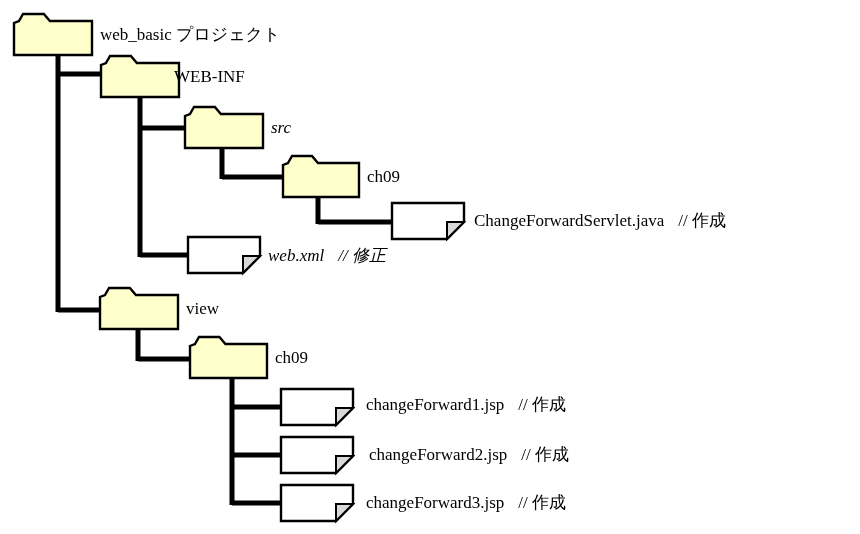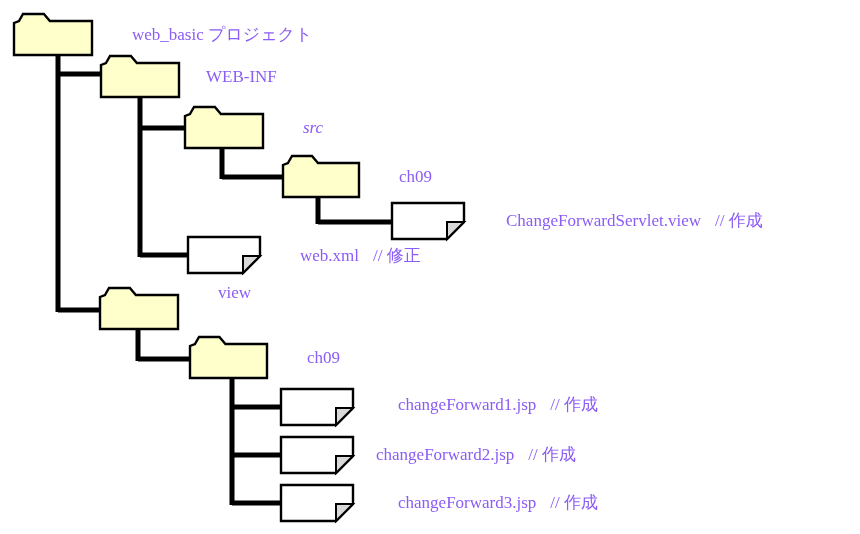--- a/index.html
+++ b/index.html
@@ -18,25 +18,24 @@
   svg.tree {
     position: absolute;
     left: 0;
     top: 0;
     width: 860px;
     height: 534px;
   }
   .label {
     position: absolute;
     white-space: nowrap;
-    color: #8b5cf6;
+    color: #000000;
     font-family: "Liberation Serif", "DejaVu Serif", serif;
     font-size: 17px;
     line-height: 1;
-    margin-left: 32px;
   }
   .label .note {
     margin-left: 14px;
   }
 </style>
 </head>
 <body>
 
 <div id="canvas">
   <svg class="tree" viewBox="0 0 860 534" xmlns="http://www.w3.org/2000/svg">
@@ -97,21 +96,21 @@
           <path d="M281,485 L353,485 L353,504 L336,521 L281,521 Z" fill="#ffffff" stroke="#000000" stroke-width="2.4"></path>
           <path d="M336,521 L336,504 L353,504 Z" fill="#d9d9d9" stroke="#000000" stroke-width="2"></path>
         </g>
       </g>
   </svg>
   <div id="labels">
       <div class="label" style="left: 100px; top: 26px;"><span>web_basic プロジェクト</span></div>
       <div class="label" style="left: 174px; top: 68px;"><span>WEB-INF</span></div>
       <div class="label" style="left: 271px; top: 119px; font-style: italic;"><span>src</span></div>
       <div class="label" style="left: 367px; top: 168px;"><span>ch09</span></div>
-      <div class="label" style="left: 474px; top: 212px;"><span>ChangeForwardServlet.view</span><span class="note">// 作成</span></div>
-      <div class="label" style="left: 268px; top: 247px;"><span>web.xml</span><span class="note">// 修正</span></div>
-      <div class="label" style="left: 186px; top: 284px;"><span>view</span></div>
+      <div class="label" style="left: 474px; top: 212px;"><span>ChangeForwardServlet.java</span><span class="note">// 作成</span></div>
+      <div class="label" style="left: 268px; top: 247px; font-style: italic;"><span>web.xml</span><span class="note">// 修正</span></div>
+      <div class="label" style="left: 186px; top: 300px;"><span>view</span></div>
       <div class="label" style="left: 275px; top: 349px;"><span>ch09</span></div>
       <div class="label" style="left: 366px; top: 396px;"><span>changeForward1.jsp</span><span class="note">// 作成</span></div>
-      <div class="label" style="left: 344px; top: 446px;"><span>changeForward2.jsp</span><span class="note">// 作成</span></div>
+      <div class="label" style="left: 369px; top: 446px;"><span>changeForward2.jsp</span><span class="note">// 作成</span></div>
       <div class="label" style="left: 366px; top: 494px;"><span>changeForward3.jsp</span><span class="note">// 作成</span></div>
     </div>
 </div>
 
 </body></html>

